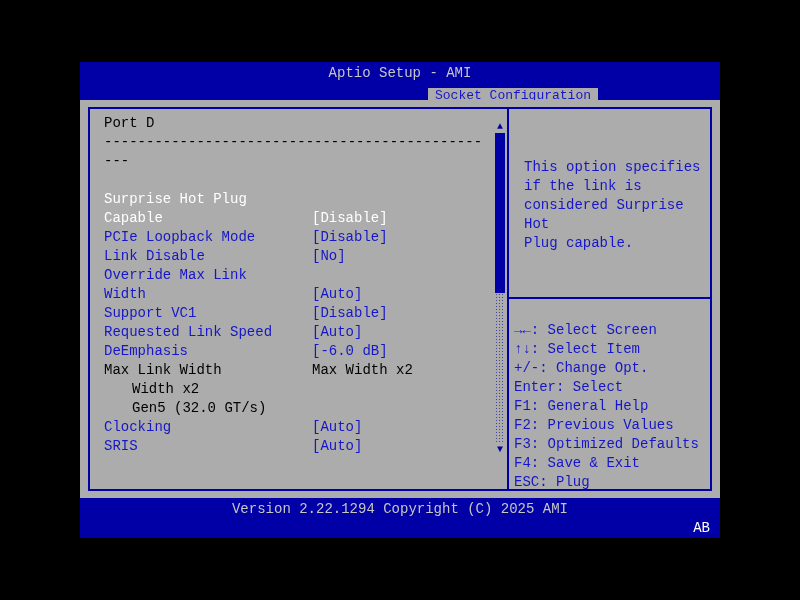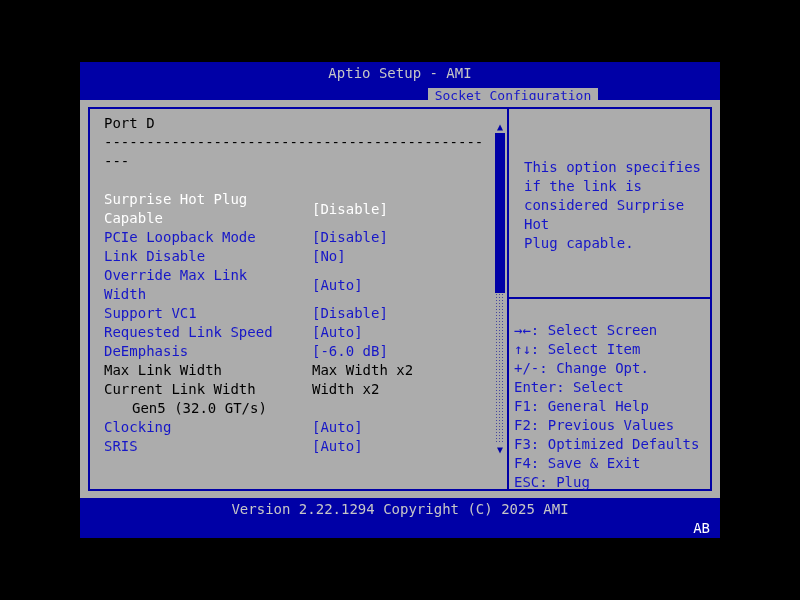--- a/index.html
+++ b/index.html
@@ -1,40 +1,40 @@
 <!DOCTYPE html>
 <html style="--navy: #0000A6; --gray: #ACACAC; --blue_text: #1616C8; --selected_text: #FFFFFF; --silver: #C6C6C6;"><head>
 <meta charset="utf-8">
 <style>
   * { margin:0; padding:0; box-sizing:border-box; }
   html,body { width:800px; height:600px; background:#000; overflow:hidden;
               font-family:"DejaVu Sans Mono","Liberation Mono",monospace; }
 
-  .screen { position:absolute; left:80px; top:62px; width:640px; height:476px; background:var(--gray,#ACACAC); }
+  .screen { position:absolute; left:80px; top:62px; width:640px; height:476px; background:var(--gray,#ACACAC);font-family:Liberation Mono, monospace; }
 
   
   .titlebar { height:22px; background:var(--navy,#0000A6); color:var(--silver,#C6C6C6);
               font-size:14px; line-height:22px; text-align:center; }
 
   
   .tabrow { position:relative; height:16px; background:var(--navy,#0000A6); }
   .tab { position:absolute; left:348px; top:4px; width:170px; height:16px;
          background:var(--gray,#ACACAC); color:var(--blue_text,#1616C8);
          font-size:13px; line-height:16px; text-align:center; }
 
   
   .bodyarea { position:relative; height:398px; background:var(--gray,#ACACAC); }
   .panels { position:absolute; left:8px; top:7px; width:624px; height:384px;
             border:2px solid var(--navy,#0000A6); display:flex; }
   .left-pane  { position:relative; flex:0 0 419px; border-right:2px solid var(--navy,#0000A6); }
   .right-pane { position:relative; flex:1; }
 
   
   .list { padding-top:5px; font-size:14px; line-height:19px; }
-  .row { display:flex; align-items:center; padding-left:14px; }
+  .row { display:flex; align-items:flex-end; padding-left:14px; }
   .row .label { flex:0 0 180px; white-space:pre-line; }
   .row .value { margin-left:28px; white-space:pre; }
   .row.readonly  { color:#000; }
   .row.editable  { color:var(--blue_text,#1616C8); }
   .row.selected  { color:var(--selected_text,#FFFFFF); }
   .row.separator { color:#000; display:block; white-space:pre-line; }
   .row.blank     { height:19px; }
 
   
   .scrollbar { position:absolute; right:1px; top:12px; width:12px; height:335px;
@@ -118,21 +118,20 @@
             </div>
             <div class="row editable">
               <span class="label">DeEmphasis</span>
               <span class="value">[-6.0 dB]</span>
             </div>
             <div class="row readonly">
               <span class="label">Max Link Width</span>
               <span class="value">Max Width x2</span>
             </div>
             <div class="row readonly">
-              <span class="label">Current Link Width</span>
               <span class="value">Width x2</span>
             </div>
             <div class="row readonly">
               <span class="value">Gen5 (32.0 GT/s)</span>
             </div>
             <div class="row editable">
               <span class="label">Clocking</span>
               <span class="value">[Auto]</span>
             </div>
             <div class="row editable">

